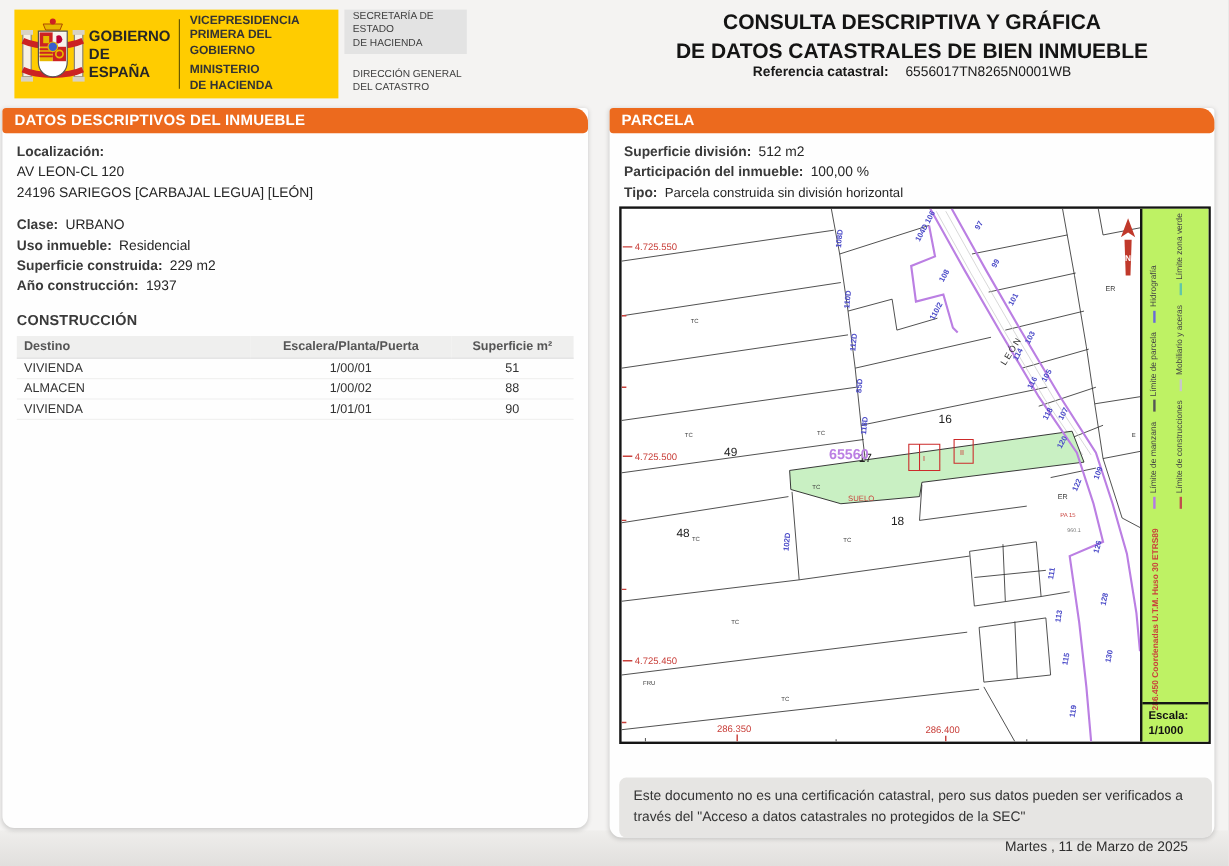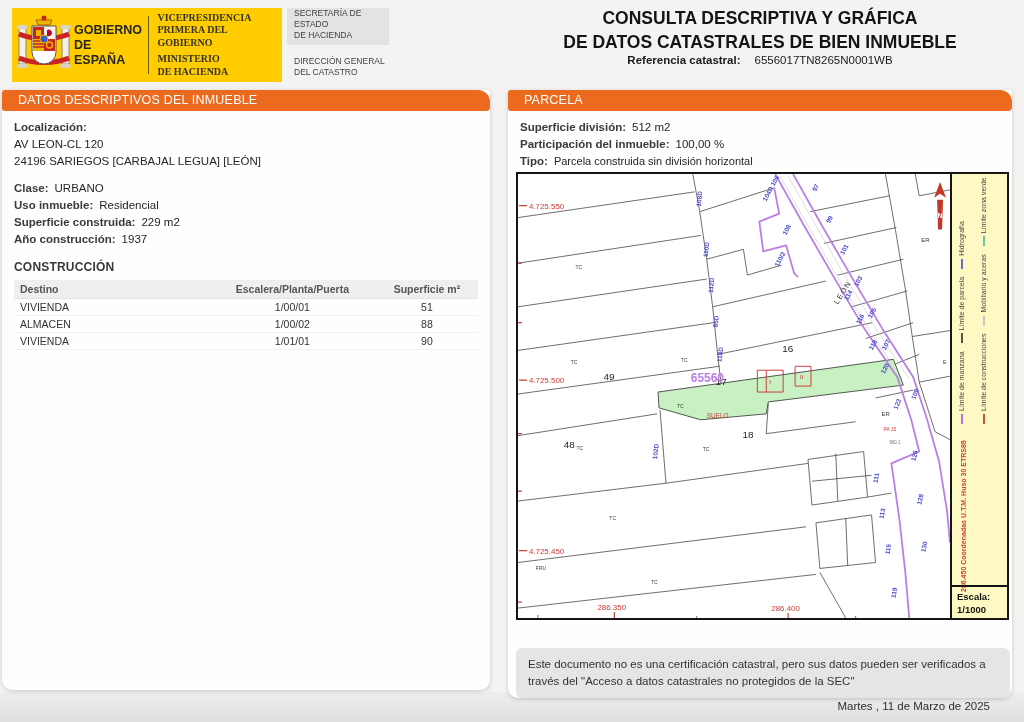--- a/index.html
+++ b/index.html
@@ -8,55 +8,55 @@
   .page::after{content:"";position:absolute;left:0;right:0;bottom:0;height:30px;
         background:linear-gradient(#efeeec,#e1dfdd);z-index:0;}
 
   
   .logo-box{position:absolute;left:12px;top:8px;width:270px;height:74px;
         background:var(--logo-yellow,#FFCC00);display:flex;align-items:center;z-index:2;}
   .arms{margin-left:4px;flex:0 0 56px;}
   .gob-text{width:72px;font-size:12.5px;font-weight:bold;color:#262626;line-height:15px;margin-left:2px;}
   .logo-divider{width:1px;height:58px;background:#6b5a00;margin:0 8px 0 4px;}
   .min-text{font-size:10px;font-weight:bold;color:#333;line-height:12.5px;}
-  .min-text .grp{margin:4px 0;font-family:Liberation Serif, serif;}
+  .min-text .grp{margin:4px 0;}
   .sec-box{position:absolute;left:287px;top:8px;width:102px;height:37px;background:#e3e3e3;
         font-size:8.5px;color:#3f3f3f;line-height:11px;padding:0 7px;box-sizing:border-box;z-index:2;}
   .dir-box{position:absolute;left:294px;top:56px;font-size:8.5px;color:#3f3f3f;line-height:11px;z-index:2;}
   .title-block{position:absolute;left:530px;top:6px;width:460px;text-align:center;z-index:2;}
   .doc-title{font-size:17.5px;font-weight:bold;color:#141414;line-height:24px;}
   .ref-line{margin-top:0;font-size:11.5px;color:#1a1a1a;}
   .ref-line .lbl{font-weight:bold;margin-right:14px;}
 
   
   .panel{position:absolute;background:#fefefe;box-shadow:0 1px 4px rgba(0,0,0,.18);z-index:1;}
   .left-panel{left:2px;top:90px;width:488px;height:600px;border-radius:3px 3px 10px 10px;}
   .right-panel{left:508px;top:90px;width:504px;height:608px;border-radius:3px 3px 10px 10px;}
   .panel-header{height:21px;background:var(--accent-orange,#EC6A1E);color:#fff;
-        font-size:12.5px;font-weight:normal;line-height:21px;padding-left:16px;
+        font-size:12.5px;font-weight:bold;line-height:21px;padding-left:10px;
         border-radius:3px 12px 4px 3px;letter-spacing:.2px;}
   .panel-body{padding:8px 12px;}
 
   .line{font-size:11.5px;color:#262626;line-height:17px;}
   .line .lbl{font-weight:bold;color:#3a3a3a;margin-right:6px;}
   .addr{font-size:11.5px;color:#262626;line-height:17px;}
   .gap{height:10px;}
   .sect-title{font-size:12px;font-weight:bold;color:#3a3a3a;margin:12px 0 6px 0;letter-spacing:.2px;}
 
   table.cons{width:100%;border-collapse:collapse;font-size:10.5px;color:#333;}
   table.cons th{background:#efefee;color:#555;font-weight:bold;text-align:left;
         padding:3px 6px;border-bottom:1px solid #e2e2e2;}
   table.cons th.c,table.cons td.c{text-align:center;}
   table.cons td{padding:2px 6px;border-bottom:1px solid #f1f1f0;}
 
   
   .map-box{position:absolute;left:8px;top:82px;width:493px;height:448px;
         border:2px solid #151515;box-sizing:border-box;background:#fff;display:flex;}
   .map-svg{flex:0 0 432px;height:100%;}
-  .legend-strip{position:relative;flex:1;border-left:2px solid #151515;background:#fef9c3;}
+  .legend-strip{position:relative;flex:1;border-left:2px solid #151515;background:#bef264;}
   .legend-col{position:absolute;top:250px;width:235px;display:flex;gap:8px;
         transform:rotate(-90deg);transform-origin:0 0;font-size:7px;color:#444;white-space:nowrap;}
   .legend-col.c1{left:6px;}
   .legend-col.c2{left:28px;}
   .leg-item{display:inline-flex;align-items:center;gap:3px;}
   .leg-line{display:inline-block;width:10px;height:2px;background:#888;}
   .utm-text{position:absolute;left:8px;top:418px;width:170px;transform:rotate(-90deg);
         transform-origin:0 0;font-size:7px;color:var(--coord-red,#C9403B);white-space:nowrap;font-weight:bold;}
   .escala-box{position:absolute;left:0;right:0;bottom:0;height:33px;border-top:2px solid #151515;
         padding:3px 5px;font-size:9.5px;color:#111;line-height:13px;font-weight:600;box-sizing:border-box;}

